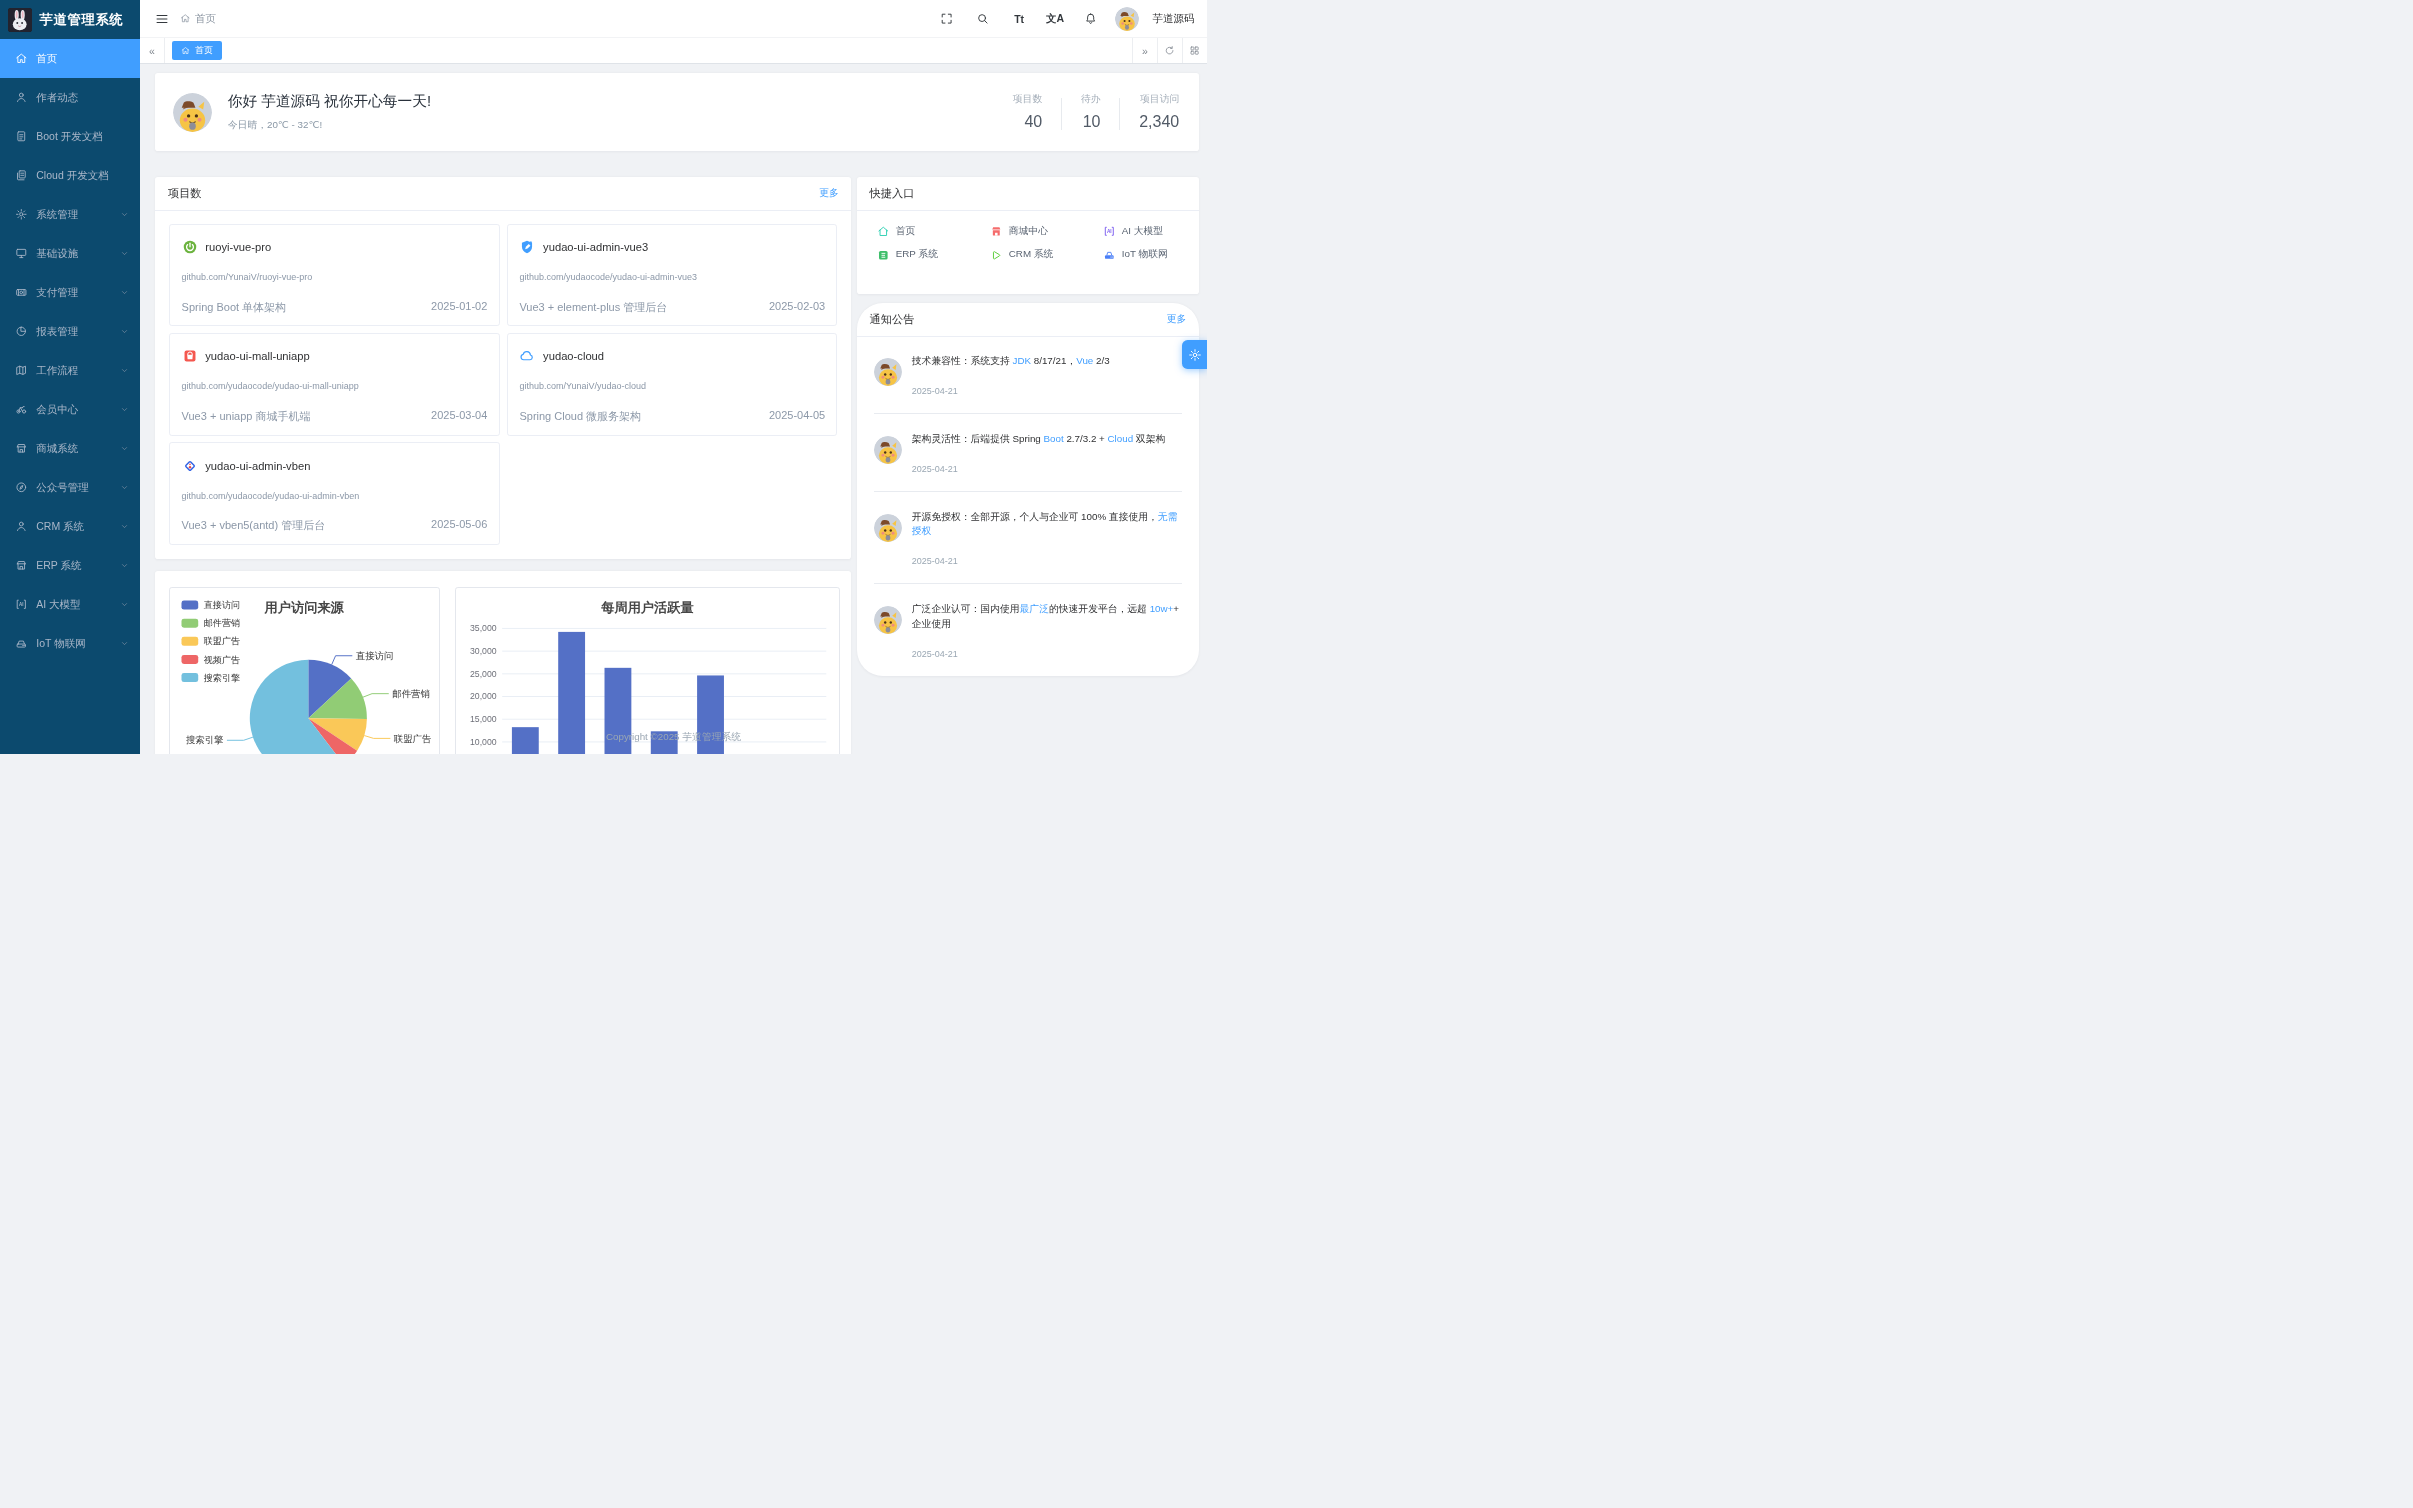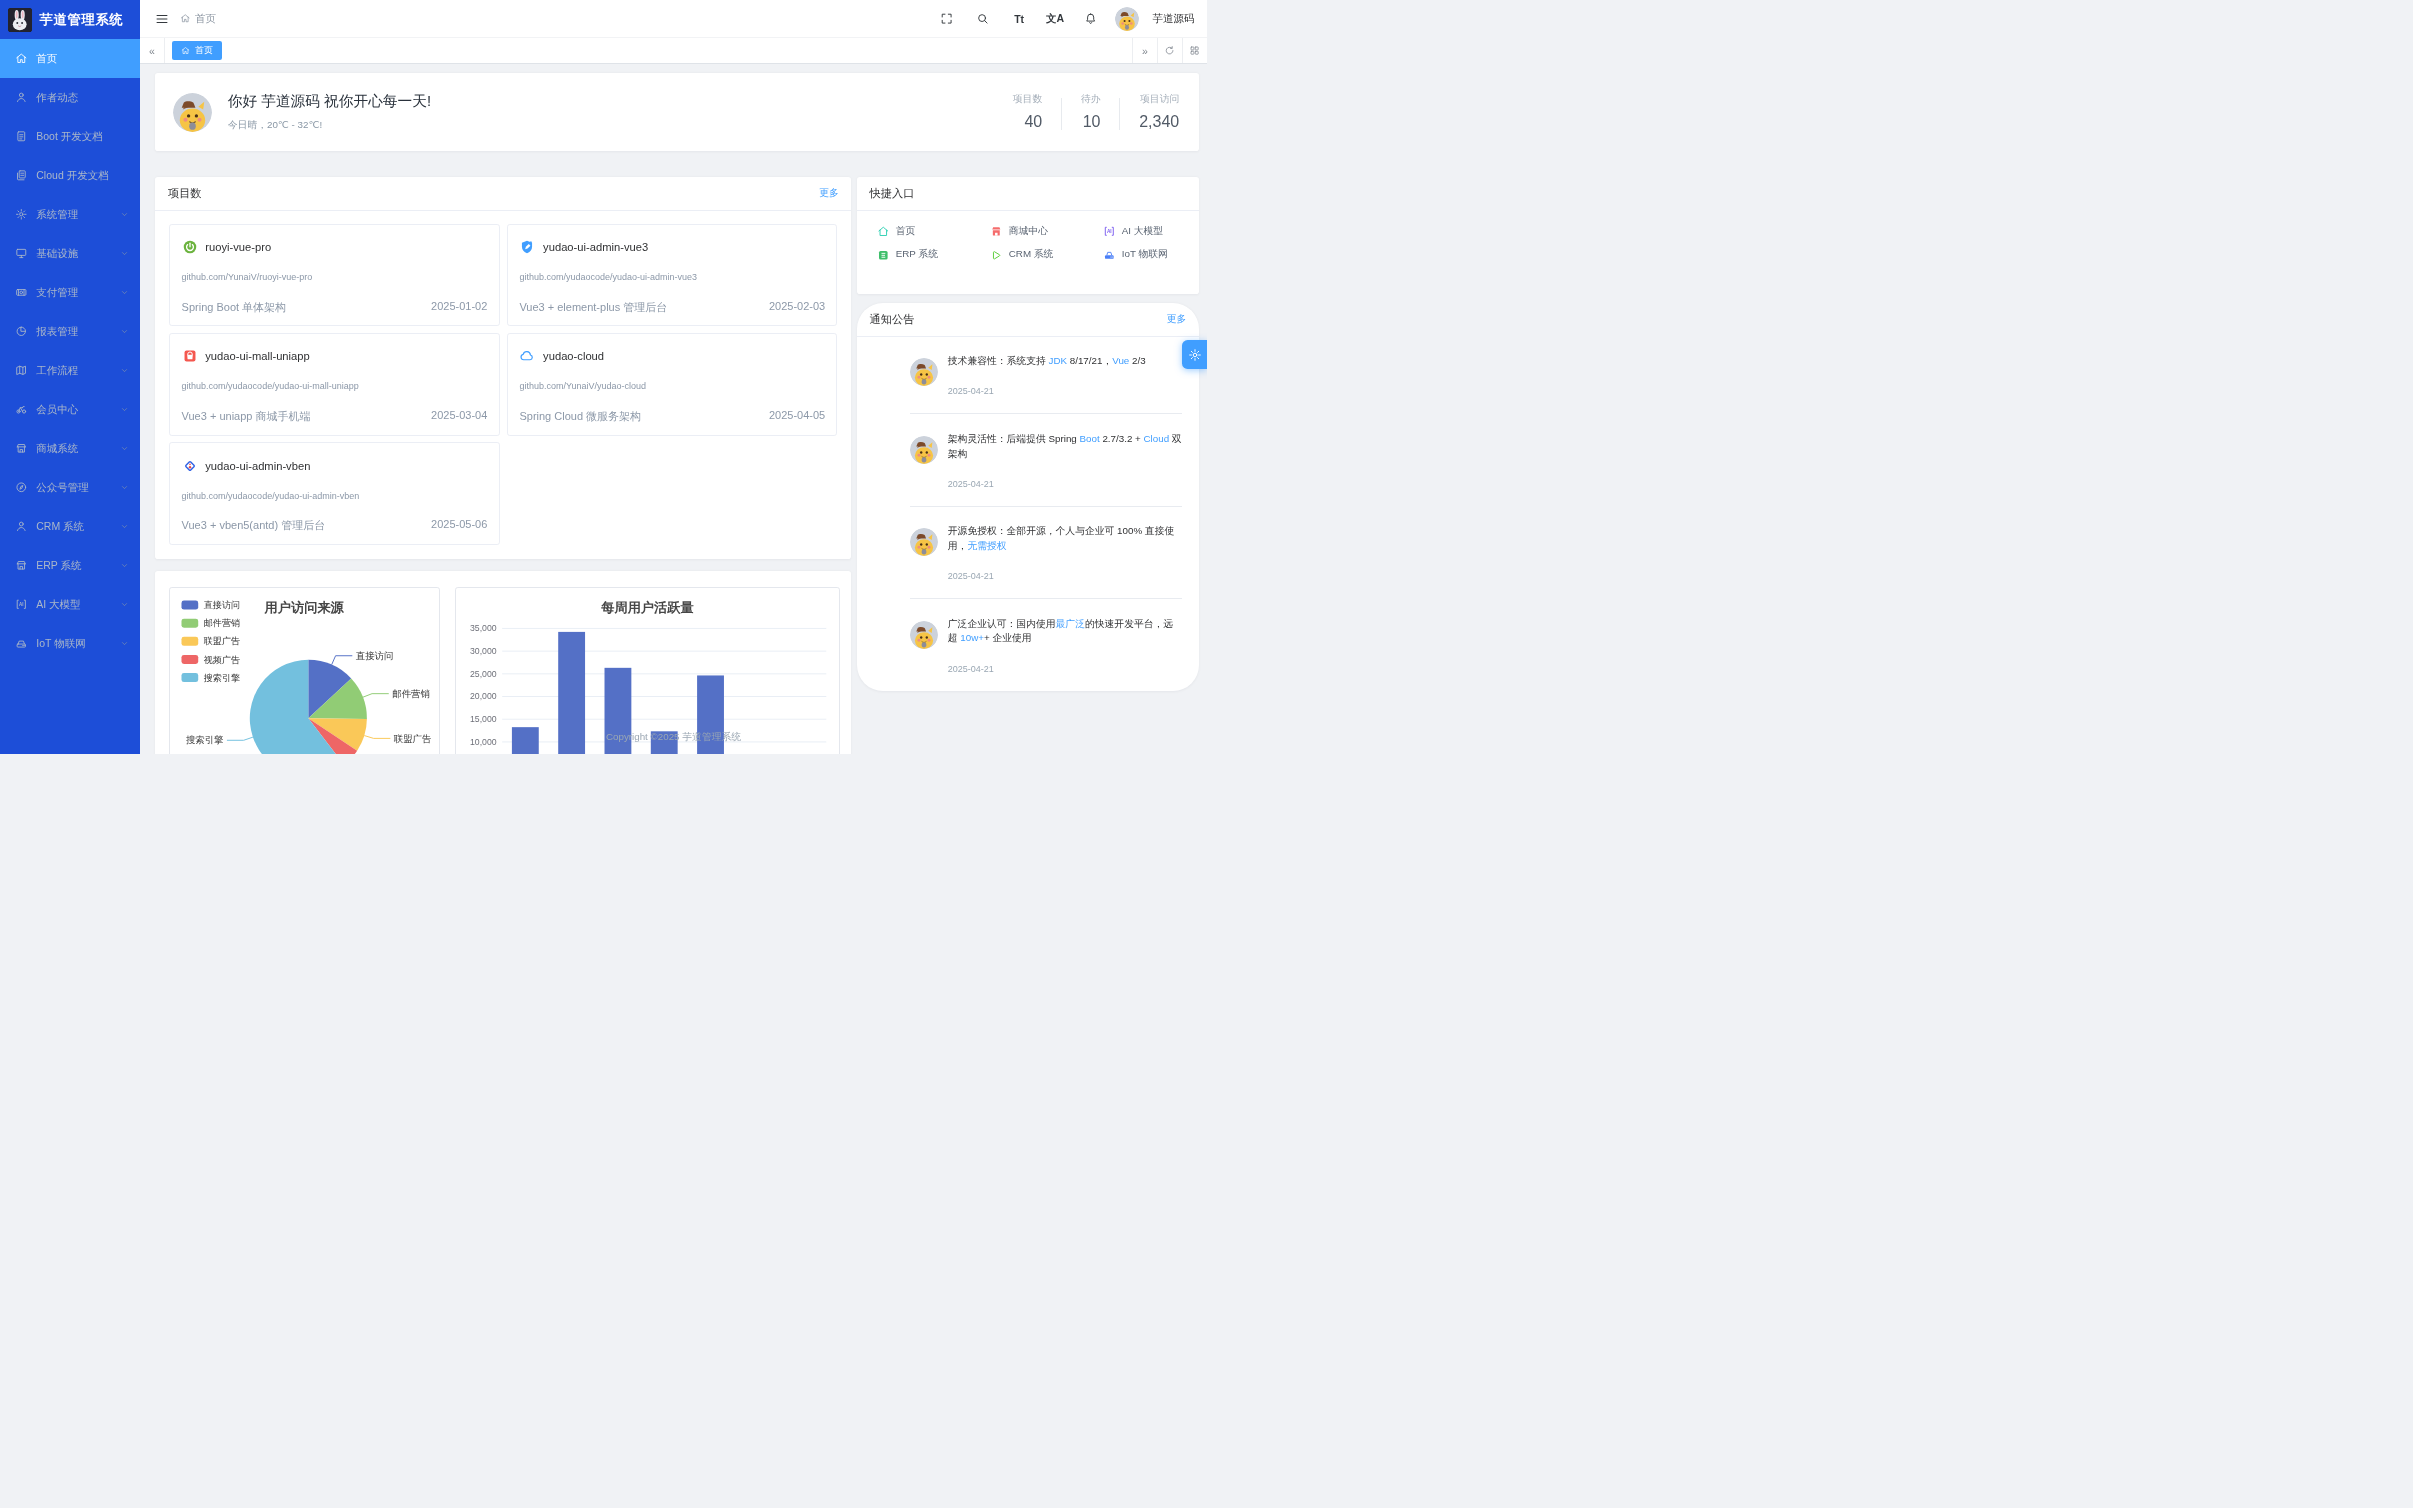--- a/index.html
+++ b/index.html
@@ -1,21 +1,21 @@
 <!DOCTYPE html>
 <html style="font-size:11.2px"><head>
 <meta charset="utf-8">
 <style>
   * { margin:0; padding:0; box-sizing:border-box; }
   html,body { width:1207px; height:754px; overflow:hidden; }
   body { font-family:"Liberation Sans","DejaVu Sans",sans-serif; background:#f0f2f5; color:#303133; }
   .page { display:flex; width:1207px; height:754px; position:relative; }
 
   
-  .sidebar { width:140px; height:100%; background:#1d4ed8; flex:none; display:flex; flex-direction:column; }
+  .sidebar { width:140px; height:100%; background:#0c4a6e; flex:none; display:flex; flex-direction:column; }
   .logo-row { height:39px; display:flex; align-items:center; gap:7px; padding:0 0 0 8.4px; flex:none; }
   .logo-img { width:24px; height:24px; border-radius:2.8px; overflow:hidden; flex:none; background:#1c1c26; }
   .logo-title { color:#fff; font-size:13.3px; font-weight:bold; white-space:nowrap; letter-spacing:0.7px; }
   .menu { flex:1; overflow:hidden; }
   .menu-item { height:39px; display:flex; align-items:center; gap:9px; padding:0 11.2px 0 14.7px; font-size:10.5px; color:#aab7c9; cursor:pointer; }
   .menu-item .mi-icon { width:12.6px; height:12.6px; flex:none; display:flex; color:#a9b6c8; }
   .menu-item.active { background:#409eff; color:#fff; }
   .menu-item.active .mi-icon { color:#fff; }
   .menu-item .arrow { margin-left:auto; color:#8695a7; display:flex; }
 
@@ -71,21 +71,21 @@
   .proj-ft { display:flex; justify-content:space-between; font-size:11px; color:#8c98a8; margin-top:auto; padding-top:15.4px; }
 
   .charts-card { margin-top:12.6px; padding:15.4px 14.7px 15.4px 14px; display:flex; gap:14.7px; }
   .chart-box { border:0.7px solid #e4e7ed; border-radius:2.8px; background:#fff; }
 
   .quick-body { padding:9.8px 0 28px 2.8px; display:grid; grid-template-columns:repeat(3,1fr); row-gap:2.1px; }
   .quick-item { display:flex; align-items:center; gap:6.3px; font-size:9.8px; color:#5a6472; padding:4.2px 0 4.2px 17px; cursor:pointer; }
   .quick-item .q-icon { width:12.6px; height:12.6px; display:flex; flex:none; }
 
   .notices-panel { margin-top:9px;border-radius:26px; }
-  .notice-list { padding:0 17px;margin-left:36px; }
+  .notice-list { padding:0 17px; }
   .notice-item { display:flex; gap:9.8px; padding:17.5px 0 17px; border-bottom:0.7px solid #e8ebf0; cursor:pointer; }
   .notice-item:last-child { border-bottom:none; }
   .n-avatar { width:28px; height:28px; border-radius:50%; overflow:hidden; flex:none; margin-top:4.2px; }
   .n-body { flex:1; min-width:0; }
   .n-title { font-size:9.8px; line-height:14.7px; color:#303133; }
   .n-title .lnk { color:#409eff; }
   .n-date { font-size:9px; color:#9aa7b3; margin-top:17.5px; }
 
   .footer { position:absolute; left:0; right:0; bottom:10px; text-align:center; font-size:9.8px; color:#9ba7b3; }
 

